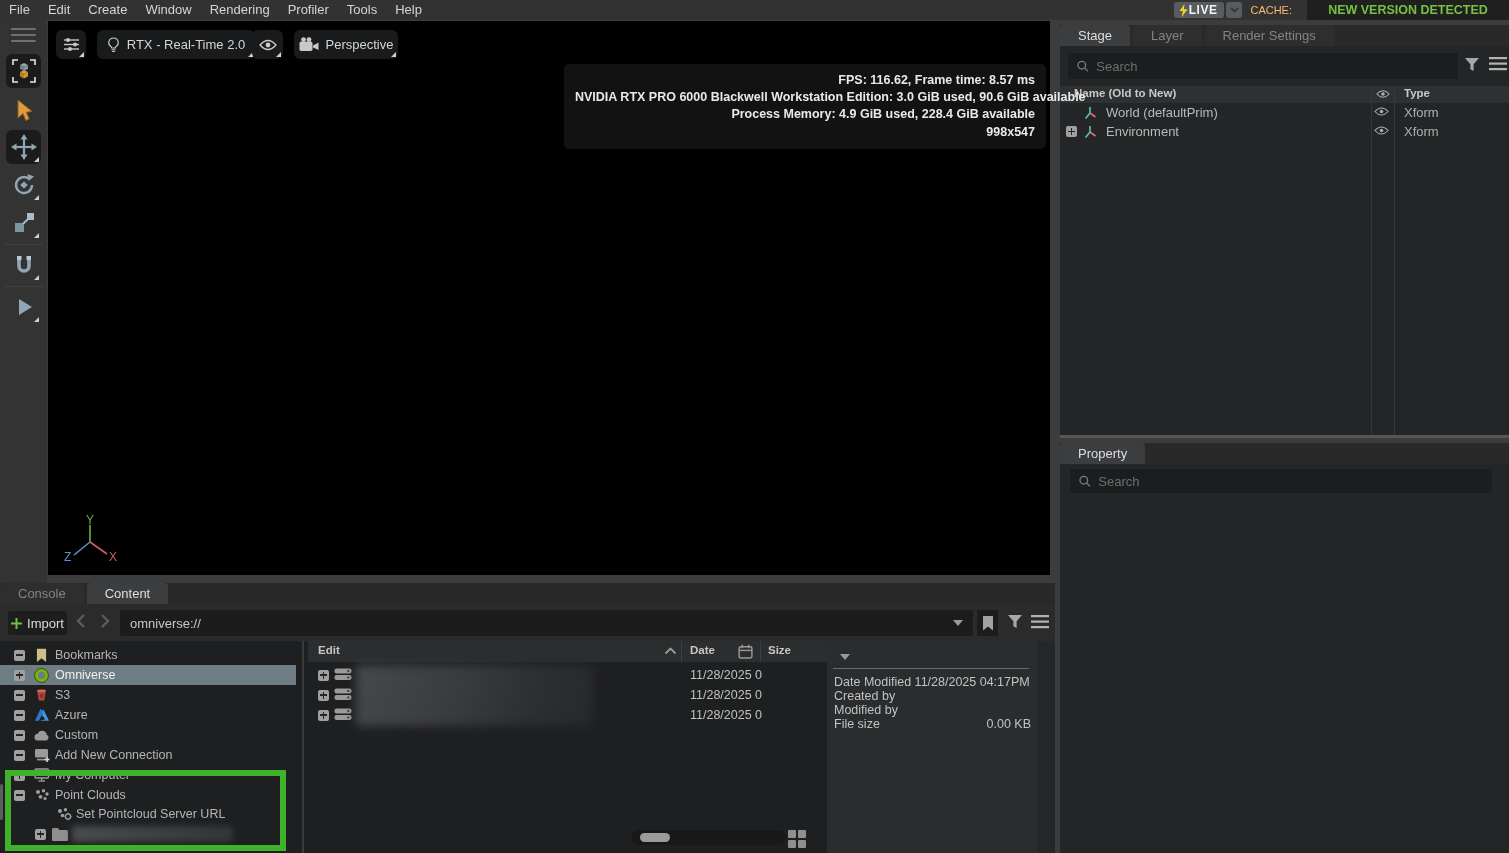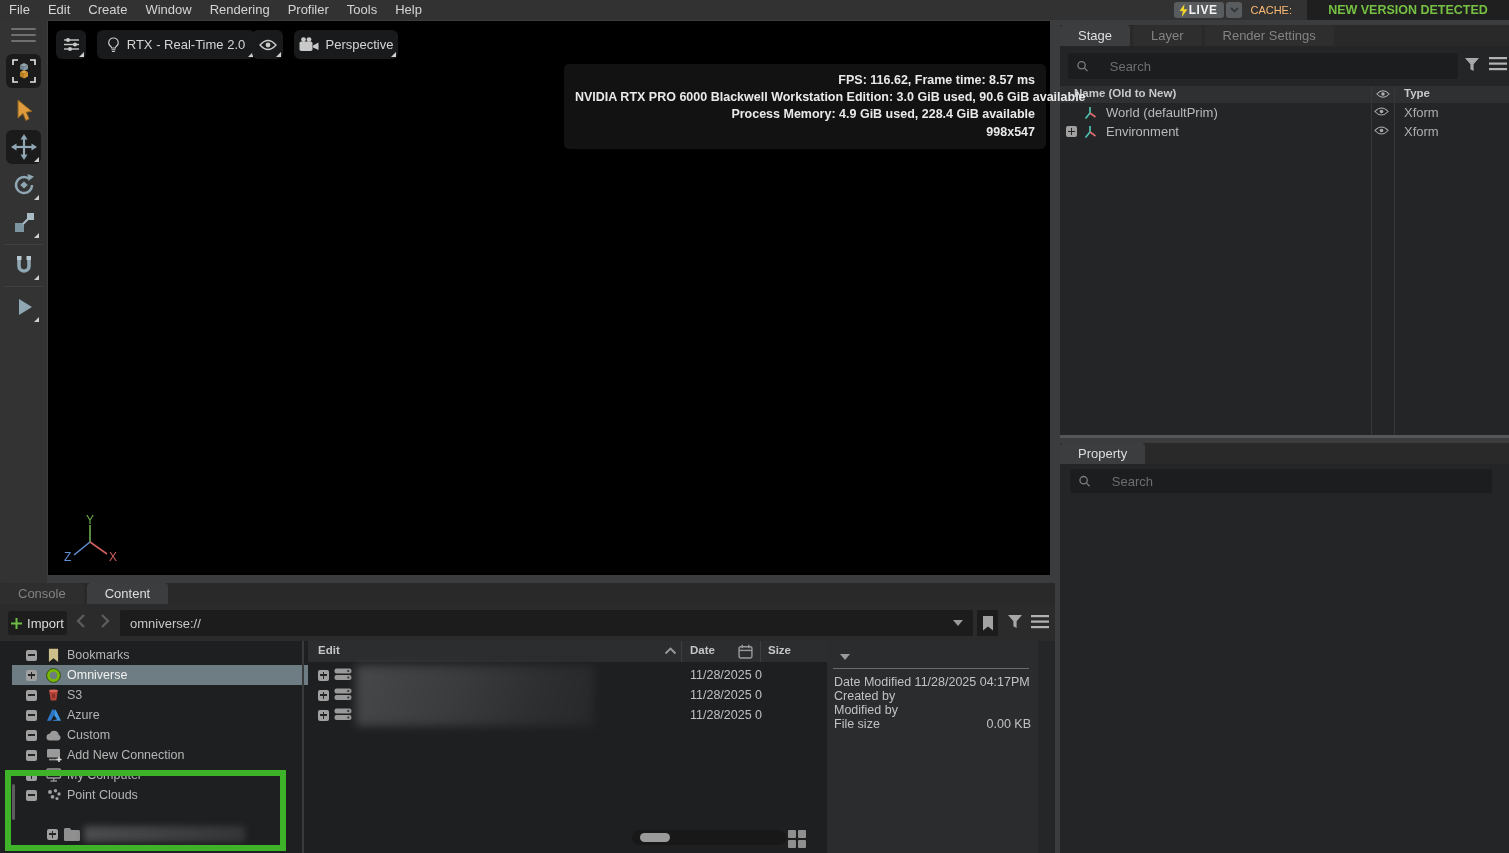--- a/index.html
+++ b/index.html
@@ -37,21 +37,21 @@
   #stats-box div { color:#e9e9e9; font-size:12.5px; font-weight:bold; line-height:17.2px; white-space:nowrap; }
   #axis-gizmo { position:absolute; left:12px; bottom:8px; }
   #axis-gizmo text { font-family:"Liberation Sans",sans-serif; font-size:12px; }
 
   
   .tab { height:21px; display:flex; align-items:center; justify-content:center; padding:0 18px; font-size:13px; border-radius:4px 4px 0 0; }
   .tab.active { background:#3b3d3f; color:#dedede; }
   .tab.inactive { background:#2e2e2e; color:#838383; }
   #stage-tabbar { position:absolute; left:1060px; top:25px; width:449px; height:21px; background:#292929; display:flex; gap:3px; }
   #stage-body { position:absolute; left:1060px; top:46px; width:449px; height:389px; background:#232527; }
-  .search-box { position:absolute; background:#1b1d1e; border-radius:2px; display:flex; align-items:center; padding:0 8px; gap:21px; }
+  .search-box { position:absolute; background:#1b1d1e; border-radius:2px; display:flex; align-items:center; padding:0 8px; gap:7px; }
   .search-box input { background:transparent; border:none; outline:none; color:#bdbdbd; font-size:13px; width:100%; font-family:inherit; }
   .search-box input::placeholder { color:#6e6e6e; }
   .icon-btn { display:flex; align-items:center; justify-content:center; }
   #stage-header { position:absolute; left:0; top:40px; width:449px; height:17px; background:#2e3032; }
   #stage-header .hlabel { position:absolute; top:1px; font-size:11.5px; font-weight:bold; color:#c9c9c9; }
   .colline { position:absolute; top:40px; width:1px; height:349px; background:#35373a; }
   .srow { position:absolute; left:0; width:449px; height:19px; }
   .srow .slabel { position:absolute; left:46px; top:2px; color:#b9b9b9; font-size:13px; }
   .srow .stype { position:absolute; left:344px; top:2px; color:#aeaeae; font-size:13px; }
   .srow .seye { position:absolute; left:314px; top:3px; }
@@ -70,21 +70,21 @@
   #bottom-tabbar { position:absolute; left:0; top:583px; width:1055px; height:21px; background:#292929; display:flex; gap:3px; }
   #content-toolbar { position:absolute; left:0; top:604px; width:1055px; height:37px; background:#2b2b2b; }
   #import-btn { position:absolute; left:8px; top:7px; width:59px; height:24px; background:#1d1d1d; border-radius:3px; display:flex; align-items:center; justify-content:center; gap:5px; color:#dcdcdc; font-size:13px; }
   .nav-chev { position:absolute; top:9px; }
   #address-bar { position:absolute; left:120px; top:6px; width:853px; height:26px; background:#1c1c1c; border-radius:2px; display:flex; align-items:center; padding:0 10px; }
   #address-bar input { flex:1; background:transparent; border:none; outline:none; color:#c8c8c8; font-size:13px; font-family:inherit; }
   .tri-down { width:0; height:0; border-left:5px solid transparent; border-right:5px solid transparent; border-top:6px solid #9a9a9a; }
   #bookmark-btn { position:absolute; left:977px; top:6px; width:21px; height:26px; background:#1c1c1c; display:flex; align-items:center; justify-content:center; }
 
   #content-area { position:absolute; left:0; top:641px; width:1055px; height:212px; background:#1e1f20; }
-  #tree-panel { position:absolute; left:12px; top:0; width:302px; height:212px; }
+  #tree-panel { position:absolute; left:0; top:0; width:302px; height:212px; }
   .trow { position:absolute; left:0; width:296px; height:20px; display:flex; align-items:center; }
   .trow .expander { position:absolute; left:14px; top:4.5px; }
   .trow .ticon { position:absolute; left:33px; top:2px; width:17px; height:16px; display:flex; align-items:center; justify-content:center; }
   .trow .tlabel { position:absolute; left:55px; top:3px; color:#b5b5b5; font-size:12.5px; white-space:nowrap; }
   .trow.sel { background:#6e7d84; }
   .trow.sel .tlabel { color:#f0f0f0; }
   #green-box { position:absolute; left:5px; top:129px; width:281px; height:81px; border:6px solid #3eb229; z-index:40; pointer-events:none; }
   #tree-scroll { position:absolute; left:0px; top:143px; width:3px; height:36px; background:#5d5d5d; border-radius:2px; }
   .blur-chip { background:linear-gradient(90deg,#4a4c4e,#3d3f41 55%,#333537); filter:blur(3px); border-radius:2px; }
 
@@ -502,20 +502,39 @@
             <g fill="#a0a0a0">
               <circle cx="4" cy="4" r="2"></circle>
               <circle cx="9.5" cy="2.8" r="1.7"></circle>
               <circle cx="13" cy="6" r="1.7"></circle>
               <circle cx="6.5" cy="8.8" r="1.9"></circle>
               <circle cx="11" cy="10.5" r="1.6"></circle>
             </g>
           </svg>
       </span>
       <span class="tlabel">Point Clouds</span>
+    </div>
+    <div class="trow" style="top:163px">
+      <span class="ticon" style="left:55px">
+        <svg width="16" height="14" viewBox="0 0 16 14">
+            <g fill="#a0a0a0">
+              <circle cx="4" cy="4" r="2"></circle>
+              <circle cx="9.5" cy="2.8" r="1.7"></circle>
+              <circle cx="6.5" cy="8.5" r="1.8"></circle>
+            </g>
+            <circle cx="12" cy="9.5" r="2.6" fill="none" stroke="#a0a0a0" stroke-width="1.3"></circle>
+            <g stroke="#a0a0a0" stroke-width="1.1">
+              <line x1="12" y1="5.8" x2="12" y2="7.2"></line>
+              <line x1="12" y1="11.8" x2="12" y2="13.2"></line>
+              <line x1="8.6" y1="9.5" x2="10" y2="9.5"></line>
+              <line x1="14" y1="9.5" x2="15.4" y2="9.5"></line>
+            </g>
+          </svg>
+      </span>
+      <span class="tlabel" style="left:76px">Set Pointcloud Server URL</span>
     </div>
     <div class="trow" style="top:183px">
       <span class="expander plus" style="left:35px"></span>
       <span class="ticon" style="left:51px">
         <svg width="16" height="13" viewBox="0 0 16 13">
             <path d="M0 1.6C0 .7.7 0 1.6 0h4.2L7.4 2h7C15.3 2 16 2.7 16 3.6v7.8c0 .9-.7 1.6-1.6 1.6H1.6C.7 13 0 12.3 0 11.4z" fill="#8f8f8f"></path>
           </svg>
       </span>
       <span class="blur-chip" style="position:absolute; left:72px; top:2px; width:161px; height:16px"></span>
     </div>

